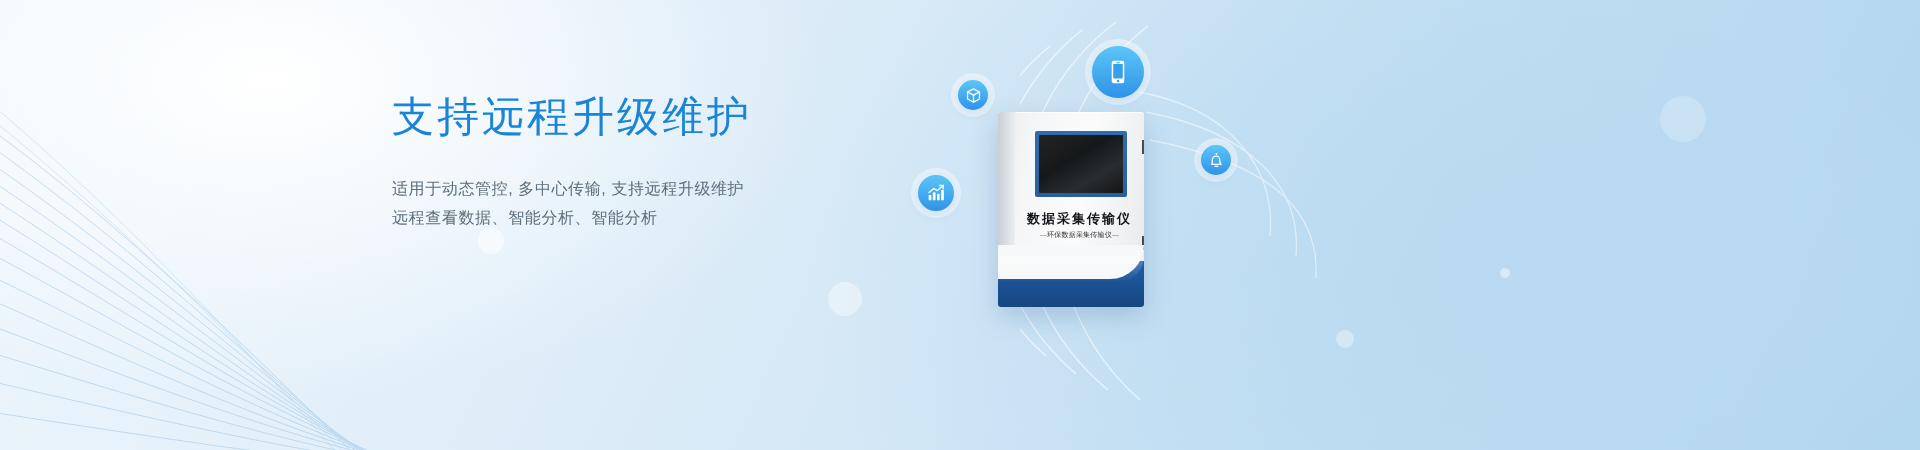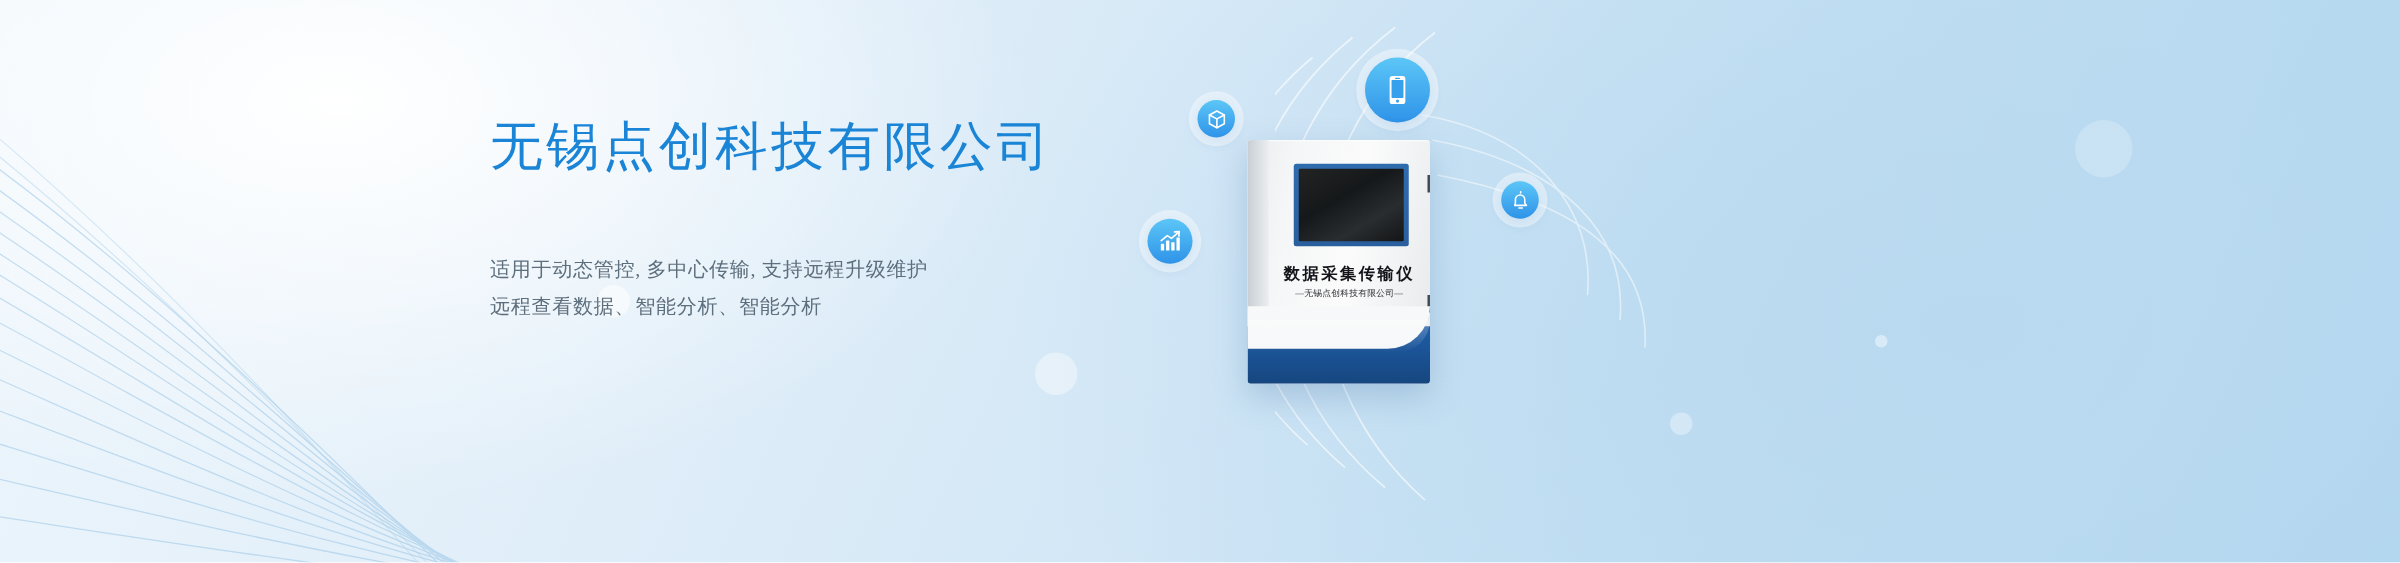--- a/index.html
+++ b/index.html
@@ -34,21 +34,21 @@
   
   .copy { position: absolute; left: 392px; top: 92px; width: 560px; }
   .title {
     font-size: 42px;
     line-height: 1.18;
     color: #1a84d6;
     letter-spacing: 3px;
     font-weight: 400;
     white-space: nowrap;
   }
-  .sub-list { margin-top: 60px; font-family: Liberation Serif, serif; }
+  .sub-list { margin-top: 32px; }
   .sub-line {
     font-size: 16px;
     line-height: 29px;
     color: #5d6e7c;
     letter-spacing: 0.6px;
     white-space: nowrap;
   }
 
   
   .hero { position: absolute; left: 1020px; top: 0; width: 760px; height: 450px; }
@@ -168,21 +168,21 @@
   </div>
 
   <span class="bokeh b1"></span>
   <span class="bokeh b2"></span>
   <span class="bokeh b3"></span>
   <span class="bokeh b4"></span>
   <span class="bokeh b5"></span>
   <span class="bokeh b6"></span>
 
   <div class="copy">
-    <h1 class="title">无锡点创科技有限公司</h1>
+    <h1 class="title">支持远程升级维护</h1>
     <div class="sub-list">
       <p class="sub-line">适用于动态管控, 多中心传输, 支持远程升级维护</p>
       <p class="sub-line">远程查看数据、智能分析、智能分析</p>
     </div>
   </div>
 
   <div class="hero">
 
     <div class="arcs">
       <svg viewBox="0 0 760 450" aria-hidden="true">
@@ -237,20 +237,20 @@
         <path d="M12 3.4V1.9"></path>
       </svg>
     </div>
 
     <div class="device">
       <span class="device-edge"></span>
       <div class="screen-bezel">
         <div class="screen-glass"></div>
       </div>
       <div class="device-label">数据采集传输仪</div>
-      <div class="device-company">—无锡点创科技有限公司—</div>
+      <div class="device-company">—环保数据采集传输仪—</div>
       <span class="device-knob knob-a"></span>
       <span class="device-knob knob-b"></span>
       <div class="device-foot"></div>
     </div>
 
   </div>
 </div>
 
 </body></html>

